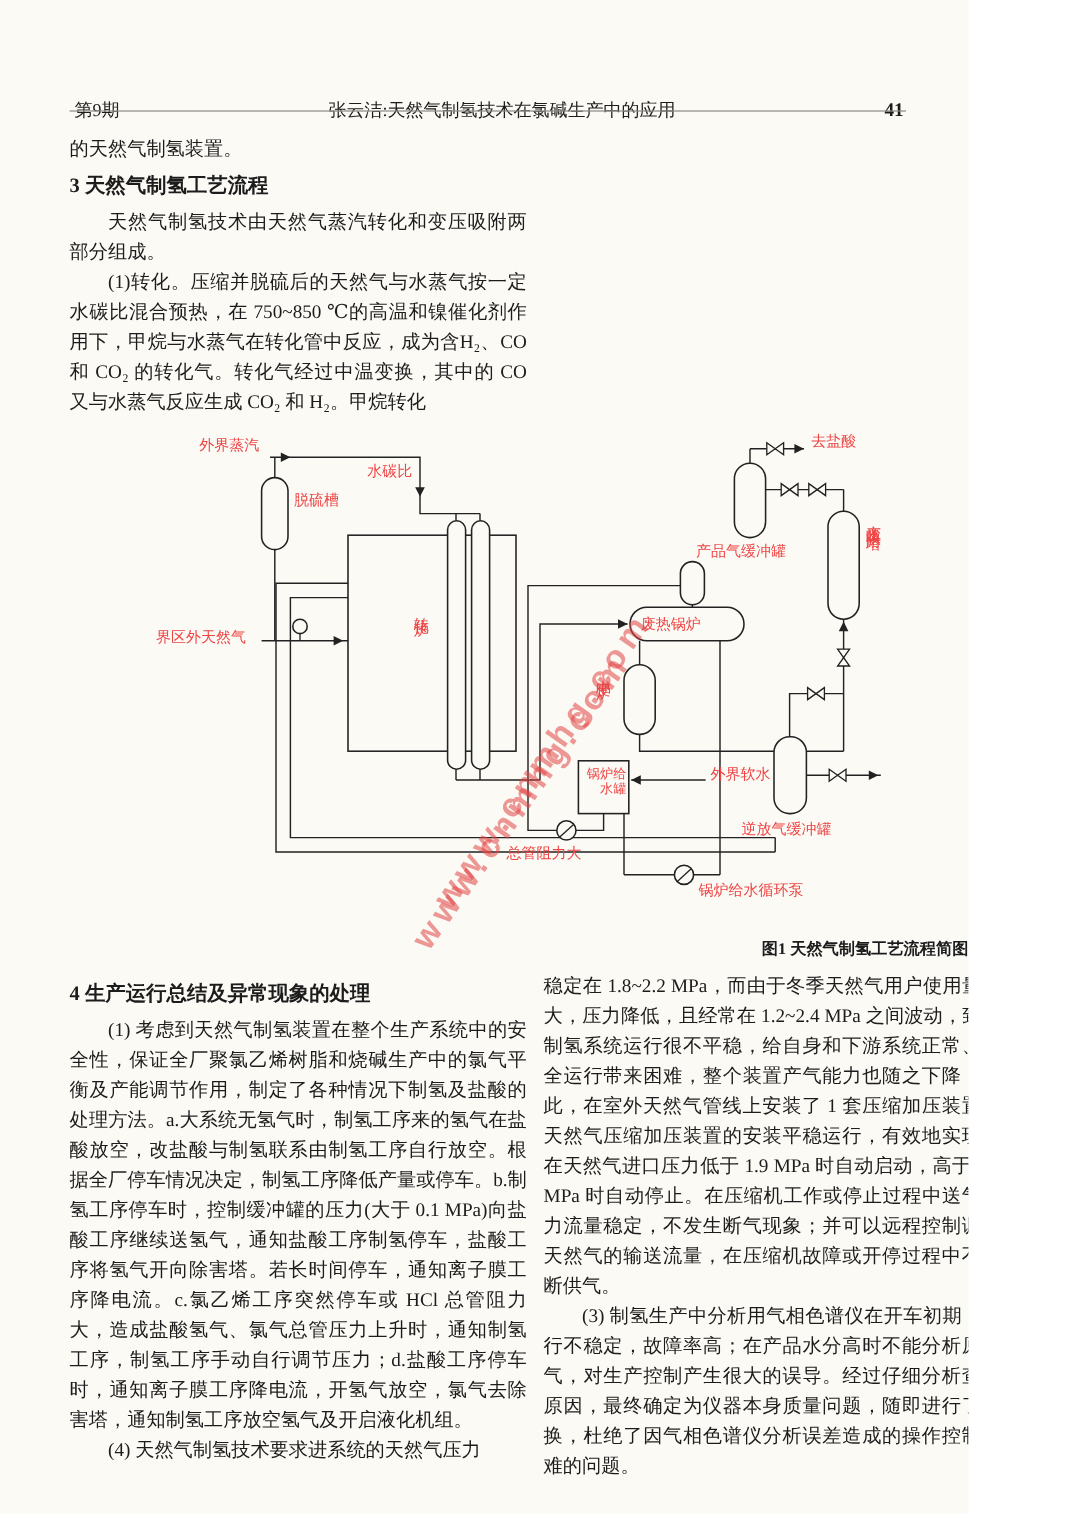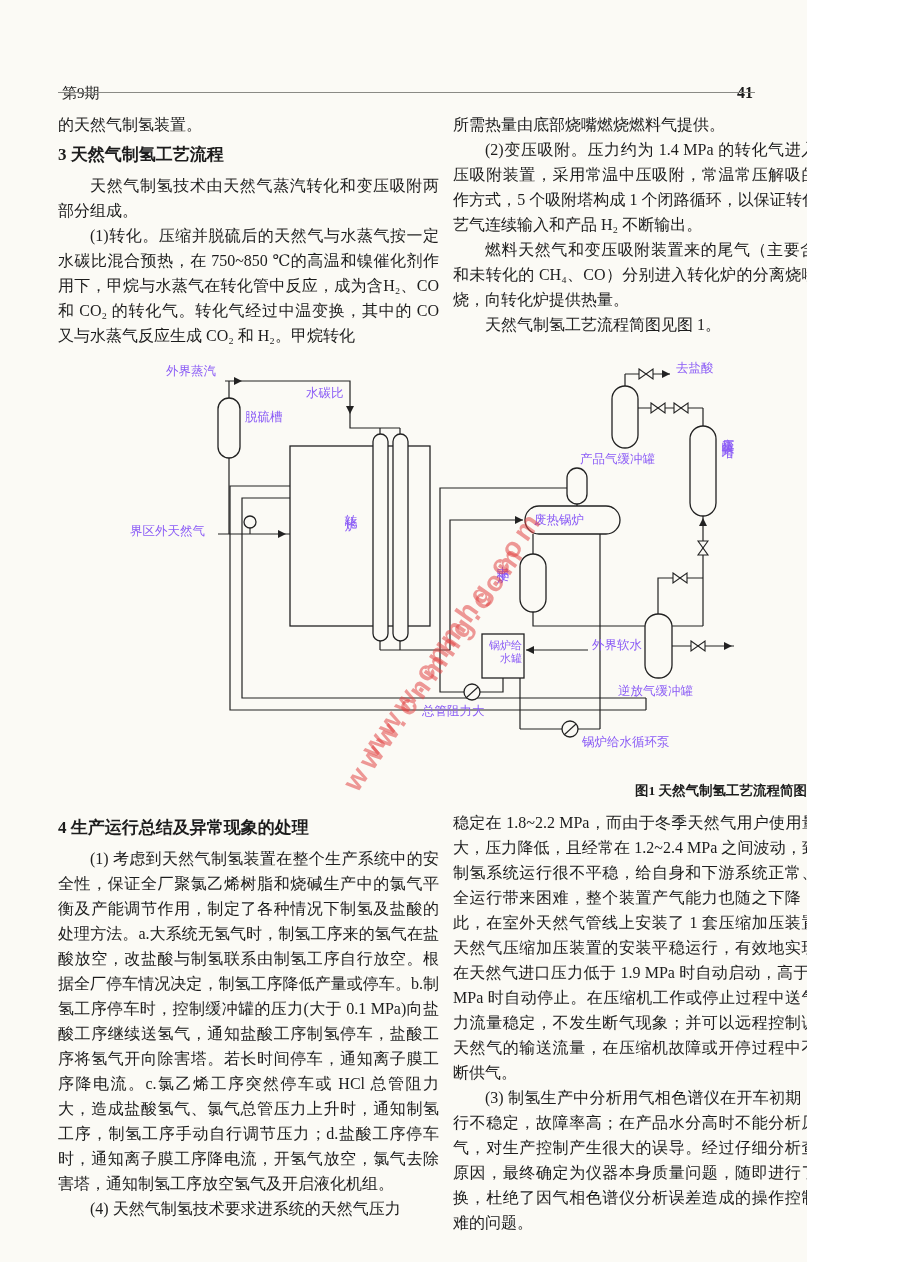--- a/index.html
+++ b/index.html
@@ -20,21 +20,21 @@
 
   .cols { position:absolute; left:58px; width:792px; display:flex; gap:14px; }
   .cols.top { top:112px; }
   .cols.bottom { top:810px; }
   .col { width:381px; font-size:16px; line-height:25px; text-align:justify; }
   .para { text-indent:2em; }
   .noindent { text-indent:0; }
   h3.sec { font-size:17px; font-weight:bold; margin:5px 0 5px 0; line-height:26px;font-family:Liberation Serif, serif; }
 
   .diagram { position:absolute; left:130px; top:358px; width:700px; height:420px; }
-  .dlabel { position:absolute; font-size:12.5px; line-height:14px; white-space:nowrap; color:#8b5cf6;
+  .dlabel { position:absolute; font-size:12.5px; line-height:14px; white-space:nowrap; color:#ef4444;
             font-family:Liberation Sans, sans-serif; }
   .vlabel { writing-mode:vertical-rl; text-orientation:upright; letter-spacing:2px; white-space:normal; }
   .boxlabel { white-space:normal; width:38px; font-size:11px; line-height:13px; text-align:right; }
 
   .caption { position:absolute; top:782px; left:0; width:100%; text-align:right;
              font-weight:bold; font-size:13.5px; }
 
   .wm { position:absolute; font-family:"Liberation Sans","DejaVu Sans",sans-serif;
         font-size:28px; letter-spacing:5px; font-weight:bold;
         color:rgba(225,70,70,0.55); transform-origin:0 50%; white-space:nowrap; z-index:5; }
@@ -44,36 +44,31 @@
   .artifact { position:absolute; left:883px; top:412px; width:5px; height:13px;
               background:#2a2a2a; border-radius:60% 60% 50% 50%; transform:rotate(14deg); }
 </style>
 </head>
 <body>
 
 <div class="page">
 
   <div class="header">
     <span>第9期</span>
+    <span>张云洁:天然气制氢技术在氯碱生产中的应用</span>
     <span class="hpage">41</span>
   </div>
   <div class="hrule"></div>
 
   <div class="cols top">
     <div class="col">
       <p class="para noindent">的天然气制氢装置。</p>
       <h3 class="sec">3  天然气制氢工艺流程</h3>
       <p class="para">天然气制氢技术由天然气蒸汽转化和变压吸附两部分组成。</p>
       <p class="para">(1)转化。压缩并脱硫后的天然气与水蒸气按一定水碳比混合预热，在 750~850 ℃的高温和镍催化剂作用下，甲烷与水蒸气在转化管中反应，成为含H₂、CO 和 CO₂ 的转化气。转化气经过中温变换，其中的 CO 又与水蒸气反应生成 CO₂ 和 H₂。甲烷转化</p>
-    </div>
-    <div class="col">
-      <p class="para noindent">所需热量由底部烧嘴燃烧燃料气提供。</p>
-      <p class="para">(2)变压吸附。压力约为 1.4 MPa 的转化气进入变压吸附装置，采用常温中压吸附，常温常压解吸的工作方式，5 个吸附塔构成 1 个闭路循环，以保证转化工艺气连续输入和产品 H₂ 不断输出。</p>
-      <p class="para">燃料天然气和变压吸附装置来的尾气（主要含H₂ 和未转化的 CH₄、CO）分别进入转化炉的分离烧嘴燃烧，向转化炉提供热量。</p>
-      <p class="para">天然气制氢工艺流程简图见图 1。</p>
     </div>
   </div>
 
   <div class="diagram">
     <svg width="700" height="420" viewBox="0 0 700 420">
 
       <g stroke="#222" stroke-width="1.2" fill="none">
         <path d="M95,23 H220 V70 H270 M250,70 V76 M270,70 V76"></path>
         <path d="M99,40 V23"></path>
         <path d="M88,176 H160 M99,176 V100"></path>

